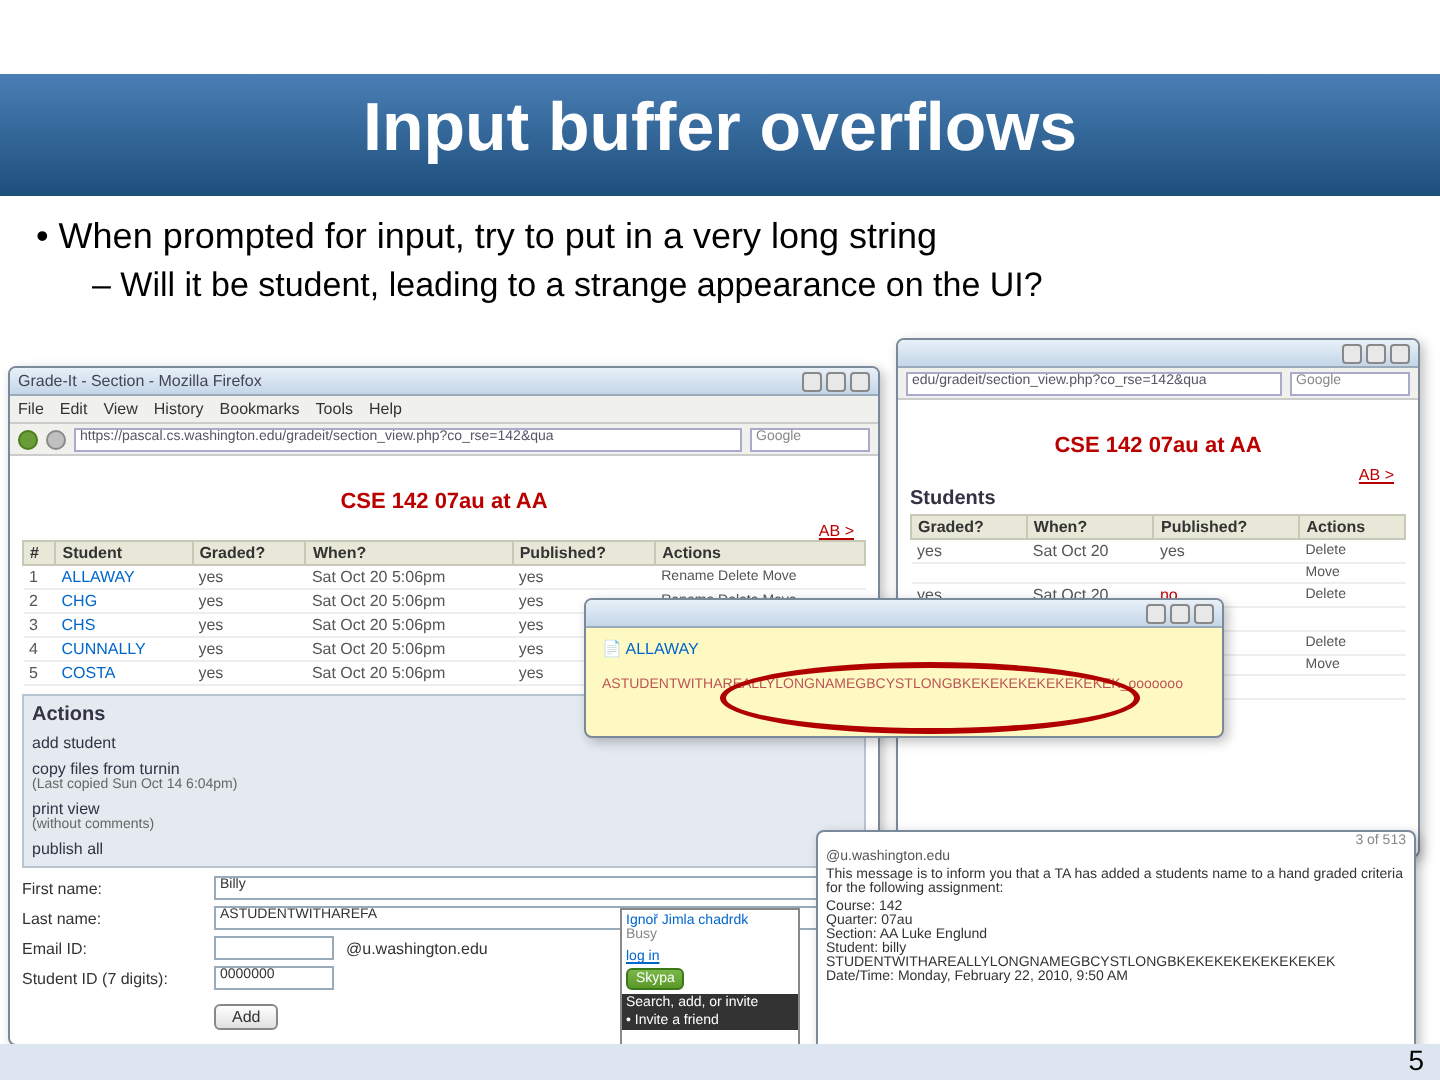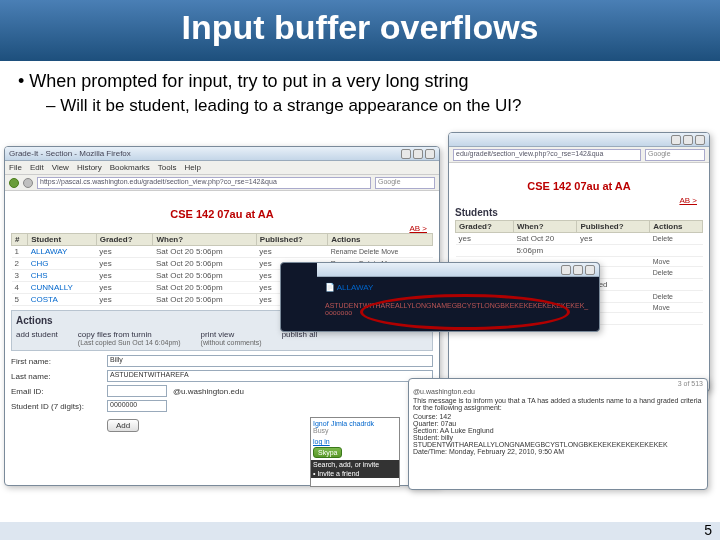--- a/index.html
+++ b/index.html
@@ -1,17 +1,17 @@
 <!DOCTYPE html>
 <html><head>
 <meta charset="utf-8">
 <style>
   * { margin: 0; padding: 0; box-sizing: border-box; }
   body { width: 720px; height: 540px; font-family: Arial, sans-serif; background: #fff; position: relative; overflow: hidden; }
-  .title-banner { background: linear-gradient(#4a7fb5, #1d4f7c); color: #fff; font-weight: bold; font-size: 34px; padding: 8px 0 14px; text-align: center; font-family: Verdana, sans-serif; }
+  .title-banner { background: linear-gradient(#4a7fb5, #1d4f7c); color: #fff; font-weight: bold; font-size: 34px; padding: 8px 0 14px; text-align: center; font-family: Verdana, sans-serif; margin-top: 37px; }
   .bullets { padding: 10px 18px 6px; font-size: 18px; color: #000; }
   .bullets .b1 { margin-bottom: 4px; }
   .bullets .b2 { margin-left: 28px; font-size: 17px; }
   .collage { position: relative; width: 720px; height: 370px; }
   .win { position: absolute; background: #fff; border: 1px solid #7a8a9a; border-radius: 4px; box-shadow: 2px 2px 6px rgba(0,0,0,.25); font-size: 9px; color: #333; overflow: hidden; }
   .titlebar { background: linear-gradient(#e8f0f8, #c4d6e8); height: 14px; display: flex; align-items: center; justify-content: space-between; padding: 0 4px; font-size: 8px; color: #445; border-bottom: 1px solid #9ab; }
   .titlebar .ctrls { display: flex; gap: 2px; }
   .titlebar .ctrls span { width: 10px; height: 10px; background: #e8e8e8; border: 1px solid #888; border-radius: 2px; display: inline-block; }
   .toolbar { background: #f0f0ec; height: 14px; border-bottom: 1px solid #ccc; font-size: 8px; color: #333; padding: 0 4px; display: flex; gap: 8px; align-items: center; }
   .addrbar { background: #f0f0ec; height: 16px; border-bottom: 1px solid #ccc; display: flex; align-items: center; padding: 0 4px; gap: 4px; }
@@ -21,21 +21,21 @@
   .content { padding: 15px 6px; }
   .red-title { color: #b00; font-weight: bold; font-size: 11px; text-align: center; margin: 2px 0 4px; }
   .crumb { text-align: right; font-size: 8px; color: #b00; text-decoration: underline; padding-right: 6px; }
   table.grid { width: 100%; border-collapse: collapse; font-size: 8px; }
   table.grid th { background: #e8e8d8; border: 1px solid #c8c8b8; padding: 1px 3px; text-align: left; font-weight: bold; }
   table.grid td { border-bottom: 1px solid #eee; padding: 1px 3px; color: #555; }
   .yes { color: #0a0; }
   .actions { color: #b00; font-size: 7px; }
   .actpanel { background: #e4eaf0; border: 1px solid #b8c4d0; padding: 4px; margin: 4px 0; }
   .actpanel .hdr { font-weight: bold; color: #334; font-size: 10px; margin-bottom: 4px; }
-  .actpanel .row { display: flex; gap: 20px; align-items: flex-start; }
+  .actpanel .row { display: flex; gap: 4px; align-items: flex-start; flex-direction: column; }
   .actpanel .item { font-size: 8px; color: #334; }
   .actpanel .sub { font-size: 7px; color: #666; }
   .form-row { display: flex; align-items: center; gap: 6px; margin: 3px 0; font-size: 8px; }
   .form-row label { width: 90px; color: #333; }
   .form-row .field { background: #fff; border: 1px solid #9ab; height: 12px; flex: 1; font-size: 7px; padding: 0 2px; color: #333; overflow: hidden; white-space: nowrap; }
   .btn { background: linear-gradient(#fefefe,#e0e0e0); border: 1px solid #888; border-radius: 3px; padding: 1px 8px; font-size: 8px; display: inline-block; margin: 4px 0 0 96px; }
   .circle-annot { position: absolute; border: 3px solid #b00000; border-radius: 50%; width: 210px; height: 36px; left: 360px; top: 172px; z-index: 50; pointer-events: none; }
   .chatwin { position: absolute; left: 310px; top: 295px; width: 90px; height: 70px; background: #fff; border: 1px solid #888; font-size: 7px; }
   .chat-dark { background: #333; color: #fff; padding: 1px 2px; }
   .chat-body { padding: 2px; }
@@ -191,26 +191,20 @@
               <th>Actions</th>
             </tr>
         <tr>
               <td class="yes">yes</td>
               <td>Sat Oct 20</td>
               <td class="yes">yes</td>
               <td class="actions">Delete</td>
             </tr>
         <tr>
               <td></td>
-              <td>5:06pm</td>
-              <td></td>
-              <td class="actions"></td>
-            </tr>
-        <tr>
-              <td></td>
               <td></td>
               <td></td>
               <td class="actions">Move</td>
             </tr>
         <tr>
               <td class="yes">yes</td>
               <td>Sat Oct 20</td>
               <td style="color:#b00">no</td>
               <td class="actions">Delete</td>
             </tr>
@@ -236,21 +230,21 @@
               <td class="yes">yes</td>
               <td>Sat Oct 20</td>
               <td class="yes">yes</td>
               <td></td>
             </tr>
       </tbody>
         </table>
     </div>
   </div>
 
-  <div class="win" style="left:280px; top:140px; width:320px; height:70px; background:#0f172a;padding-left:36px;">
+  <div class="win" style="left:292px; top:140px; width:320px; height:70px; background:#fef9c3;">
     <div class="titlebar">
         <span></span>
         <span class="ctrls">
           <span></span>
           <span></span>
           <span></span>
         </span>
       </div>
     <div style="padding:6px 8px">
       <div style="font-size:8px;color:#06c">📄 <span>ALLAWAY</span></div>

